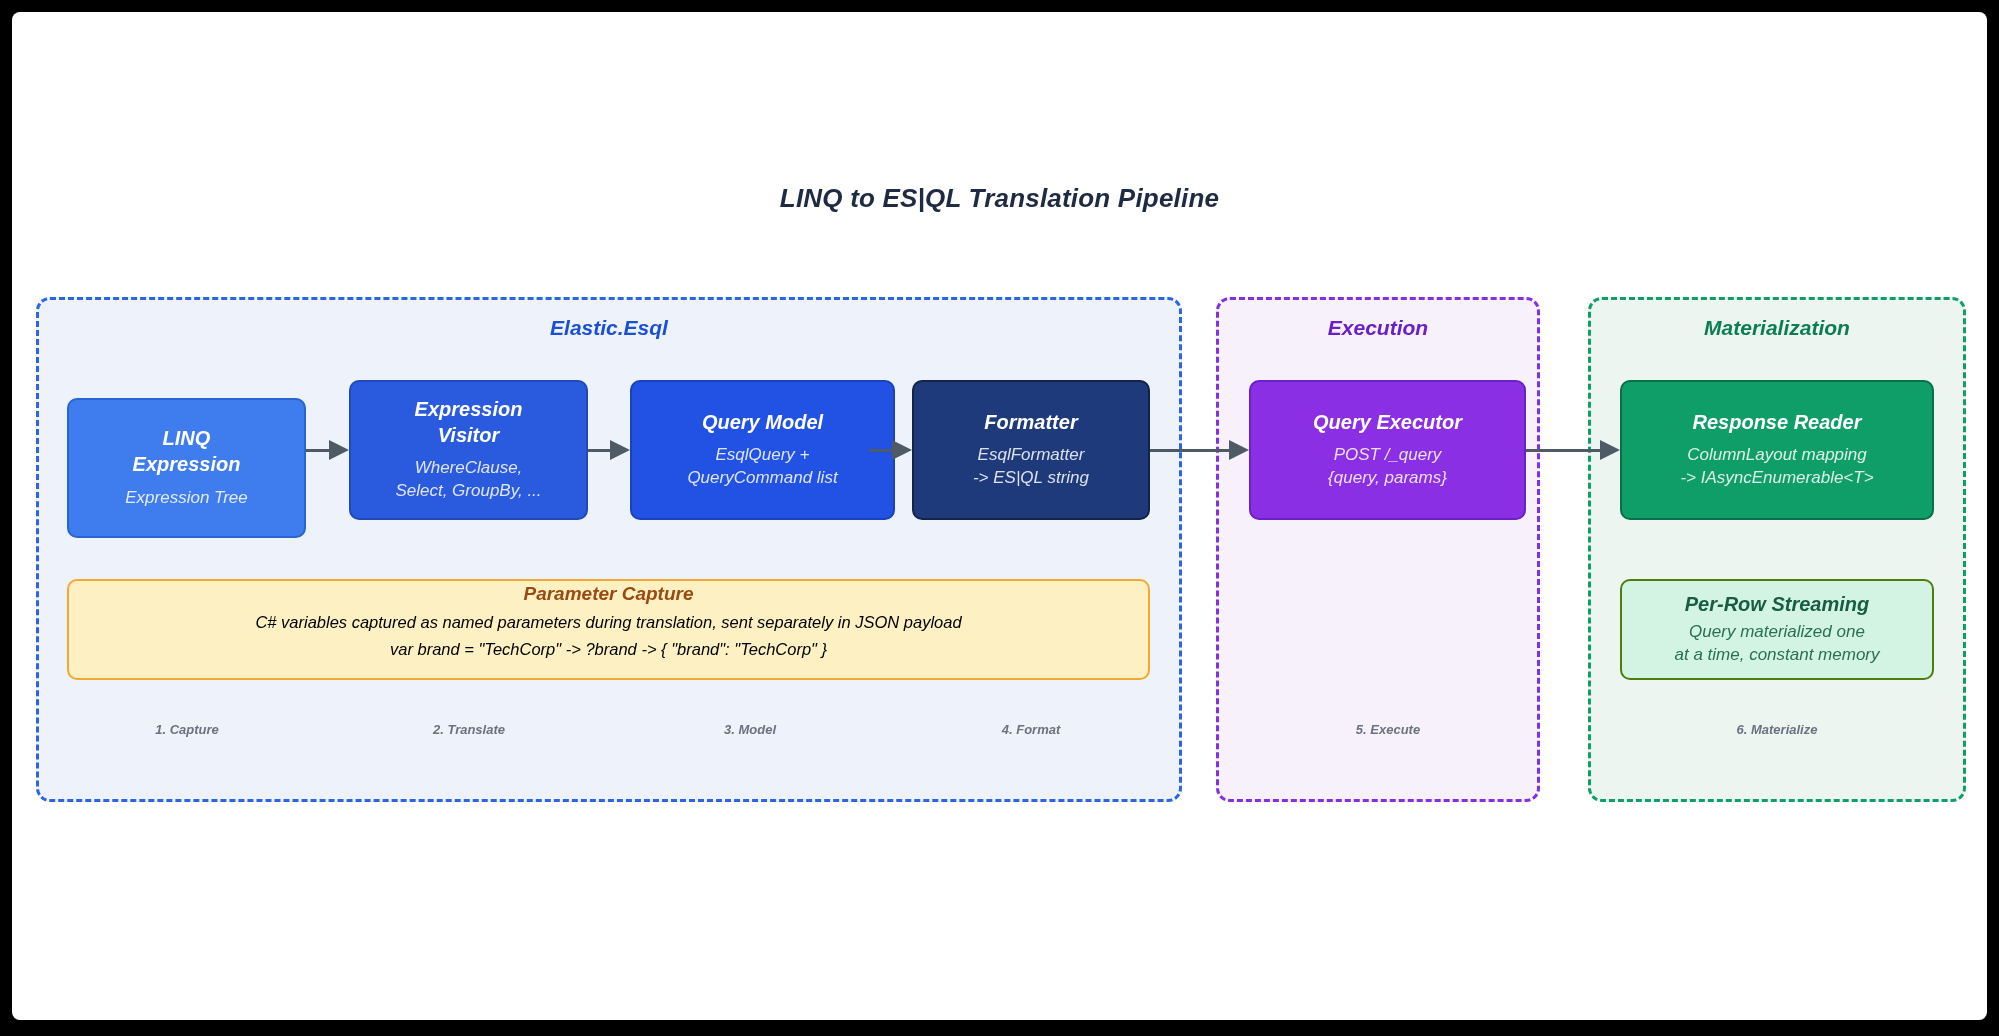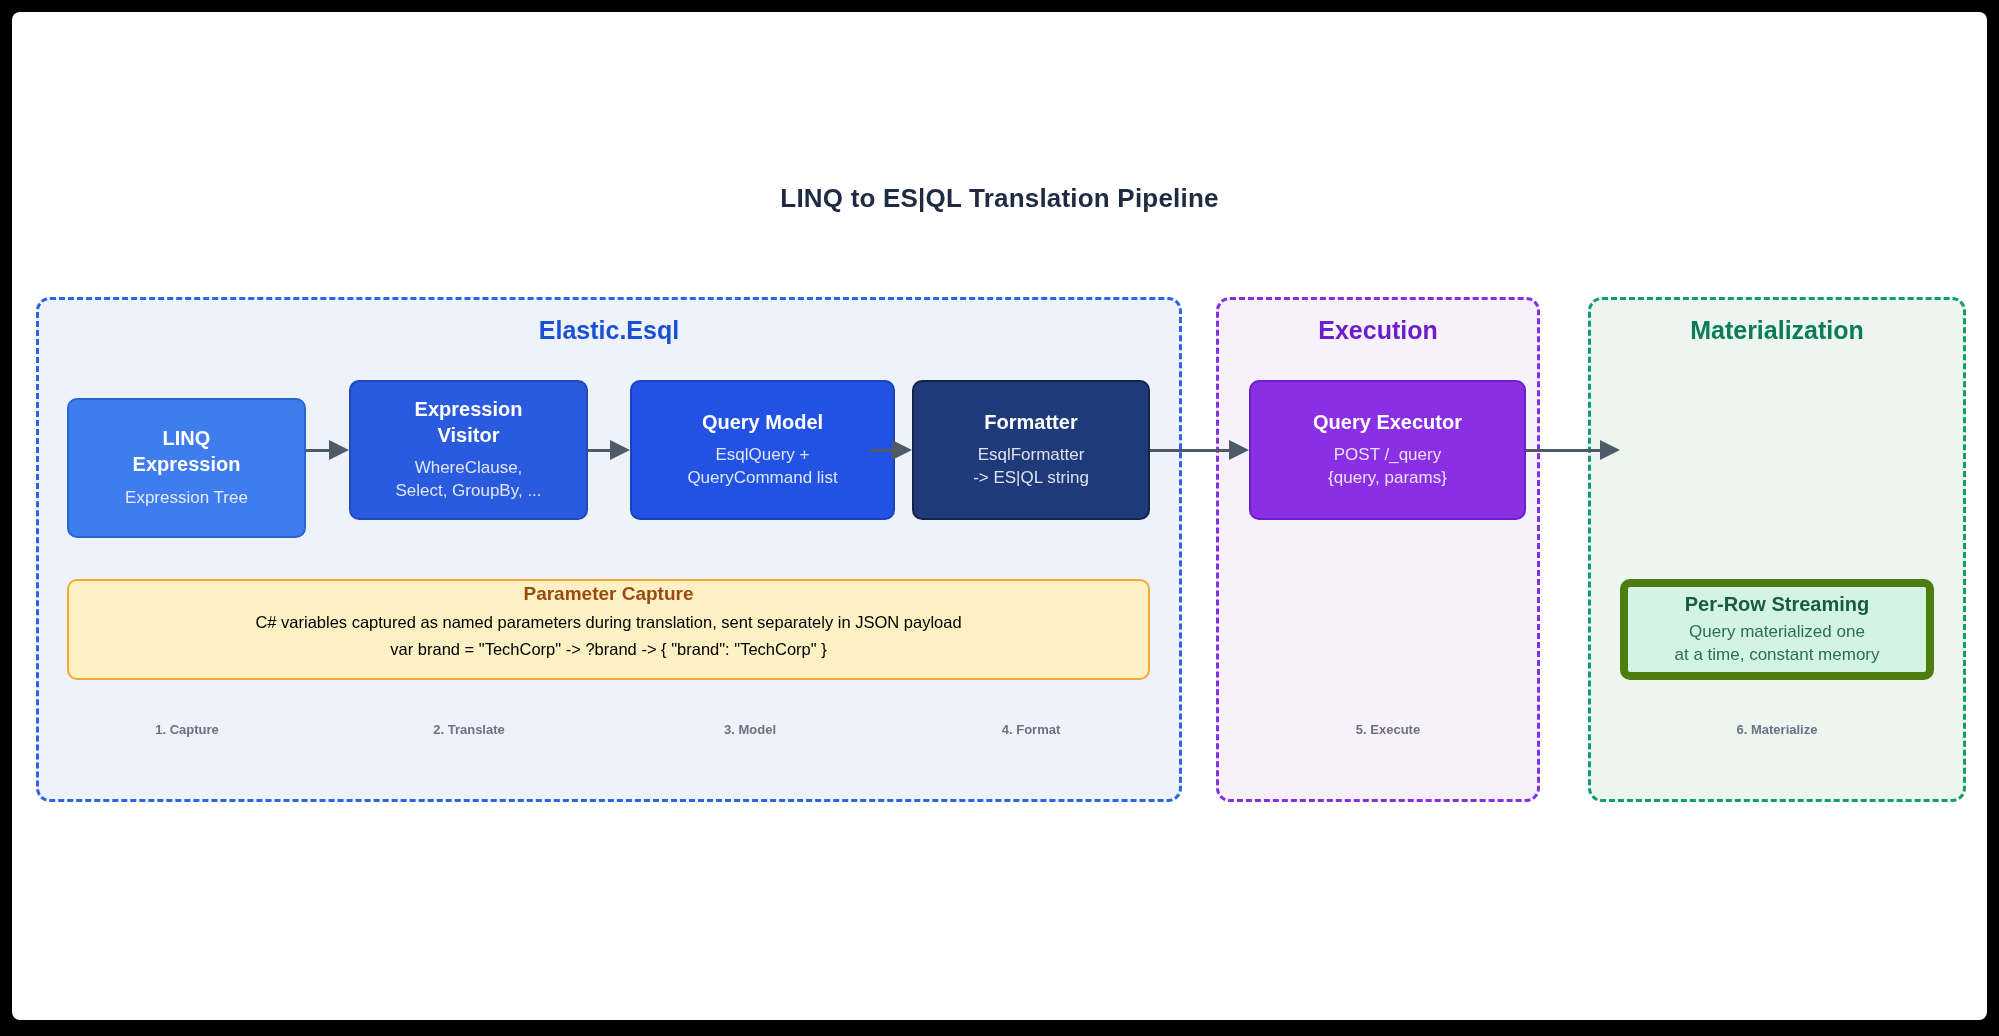--- a/index.html
+++ b/index.html
@@ -3,20 +3,21 @@
 <meta charset="utf-8">
 <style>
   html, body { margin: 0; padding: 0; background: #000; }
   .stage {
     position: relative;
     width: 1999px;
     height: 1036px;
     background: #000;
     font-family: "Liberation Sans", "DejaVu Sans", sans-serif;
     overflow: hidden;
+    font-style: italic;
   }
   .panel {
     position: absolute;
     left: 12px; top: 12px;
     width: 1975px; height: 1008px;
     background: #ffffff;
     border-radius: 8px;
   }
   .diagram-title {
     position: absolute;
@@ -30,21 +31,21 @@
   .group {
     position: absolute;
     top: 297px; height: 505px;
     border-radius: 14px;
     box-sizing: border-box;
     border: 3px dashed;
   }
   .group-label {
     padding-top: 16px;
     text-align: center;
-    font-size: 25px;
+    font-size: 21px;
     font-weight: 700;
   }
   .group-elastic  { left: 36px;   width: 1146px; background: #edf2fb; border-color: #2d64e4; }
   .group-elastic .group-label { color: #1b50d4; }
   .group-exec     { left: 1216px; width: 324px;  background: #f6f1fb; border-color: #8430e0; }
   .group-exec .group-label { color: #6c1fc8; }
   .group-mat      { left: 1588px; width: 378px;  background: #ecf5f0; border-color: #0f9e6a; }
   .group-mat .group-label { color: #0b7d56; }
 
   .node {
@@ -97,21 +98,21 @@
   }
   .note-title { font-size: 19px; font-weight: 700; color: #9a4a10; }
   .note-line  { font-size: 16.5px; color: #000000; margin-top: 8px; }
 
   .stream-box {
     position: absolute;
     left: 1620px; top: 579px;
     width: 314px; height: 101px;
     box-sizing: border-box;
     background: #d4f4e3;
-    border: 8px solid #4d7c0f;
+    border: 2px solid #4d7c0f;
     border-radius: 10px;
     display: flex;
     flex-direction: column;
     align-items: center;
     justify-content: center;
     text-align: center;
   }
   .stream-title { font-size: 20px; font-weight: 700; color: #175c43; }
   .stream-body  { font-size: 17px; line-height: 1.32; color: #2a6e55; margin-top: 5px; white-space: pre-line; }
 
@@ -168,20 +169,25 @@
   <div class="node node-executor">
     <div class="node-title">Query Executor</div>
     <div class="node-sub">POST /_query
 {query, params}</div>
   </div>
   <div class="node node-formatter">
     <div class="node-title">Formatter</div>
     <div class="node-sub">EsqlFormatter
 -&gt; ES|QL string</div>
   </div>
+  <div class="node node-reader">
+    <div class="node-title">Response Reader</div>
+    <div class="node-sub">ColumnLayout mapping
+-&gt; IAsyncEnumerable&lt;T&gt;</div>
+  </div>
 
   <div class="arrow-line" style="left:306px; width:25px;"></div>
   <div class="arrow-head" style="left:329px;"></div>
 
   <div class="arrow-line" style="left:588px; width:24px;"></div>
   <div class="arrow-head" style="left:610px;"></div>
 
   <div class="arrow-line" style="left:869px; width:25px;"></div>
   <div class="arrow-head" style="left:892px;"></div>
 

